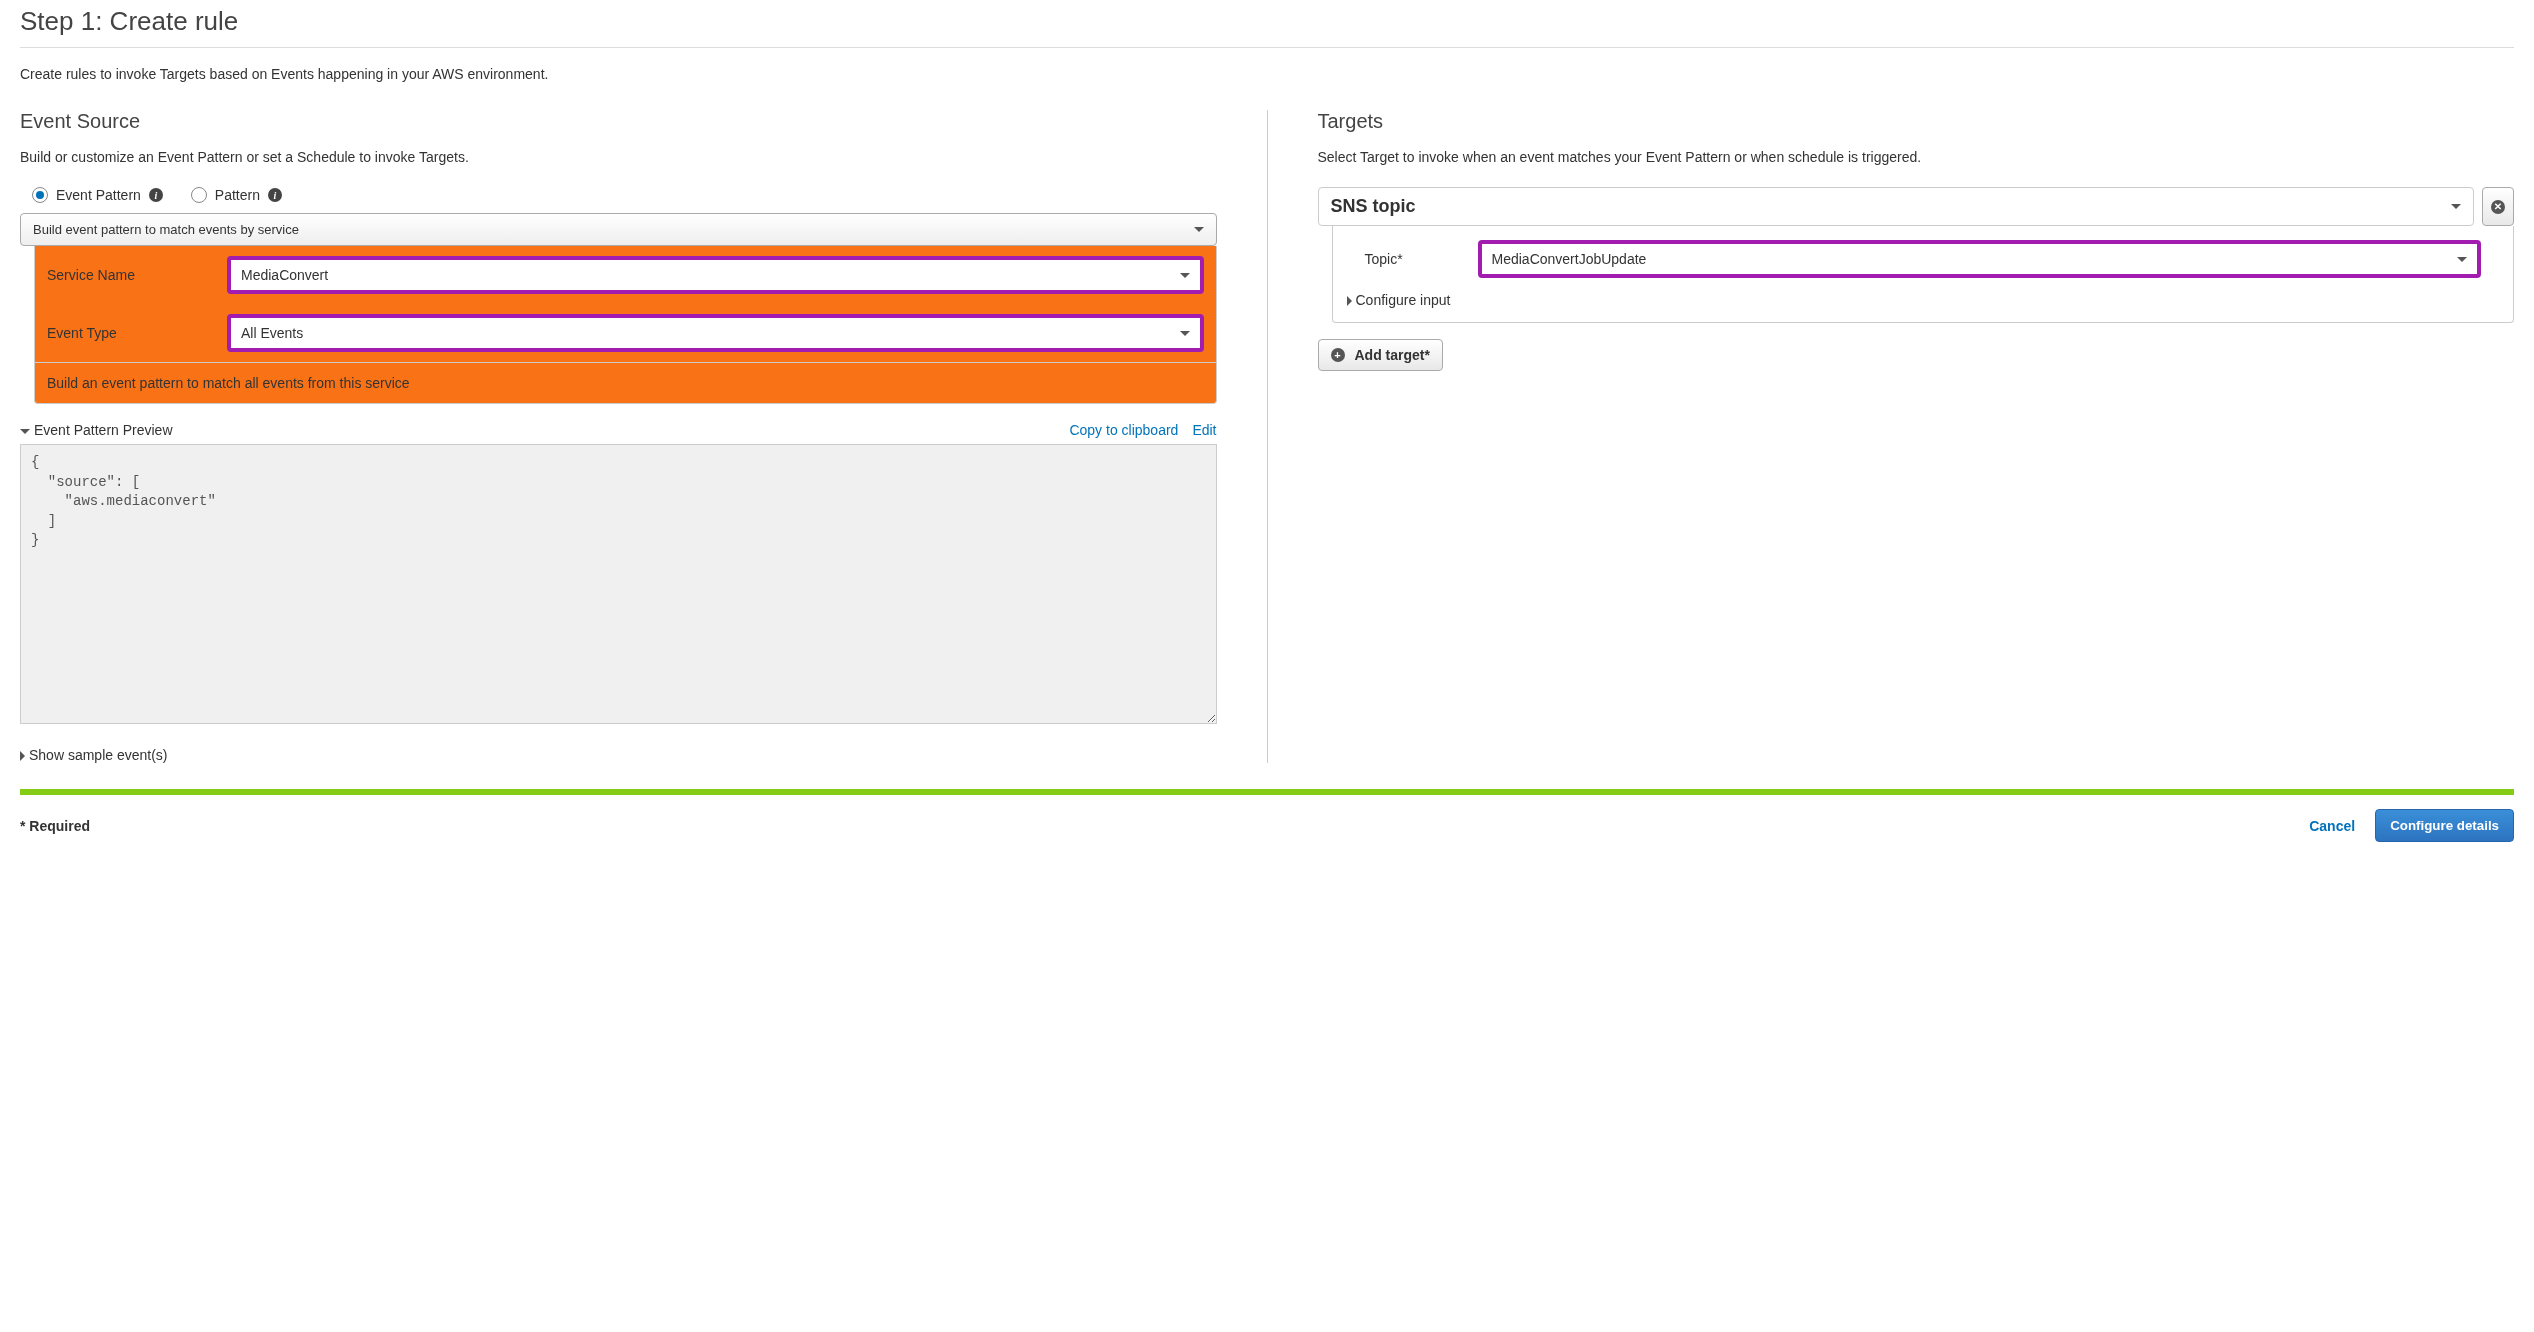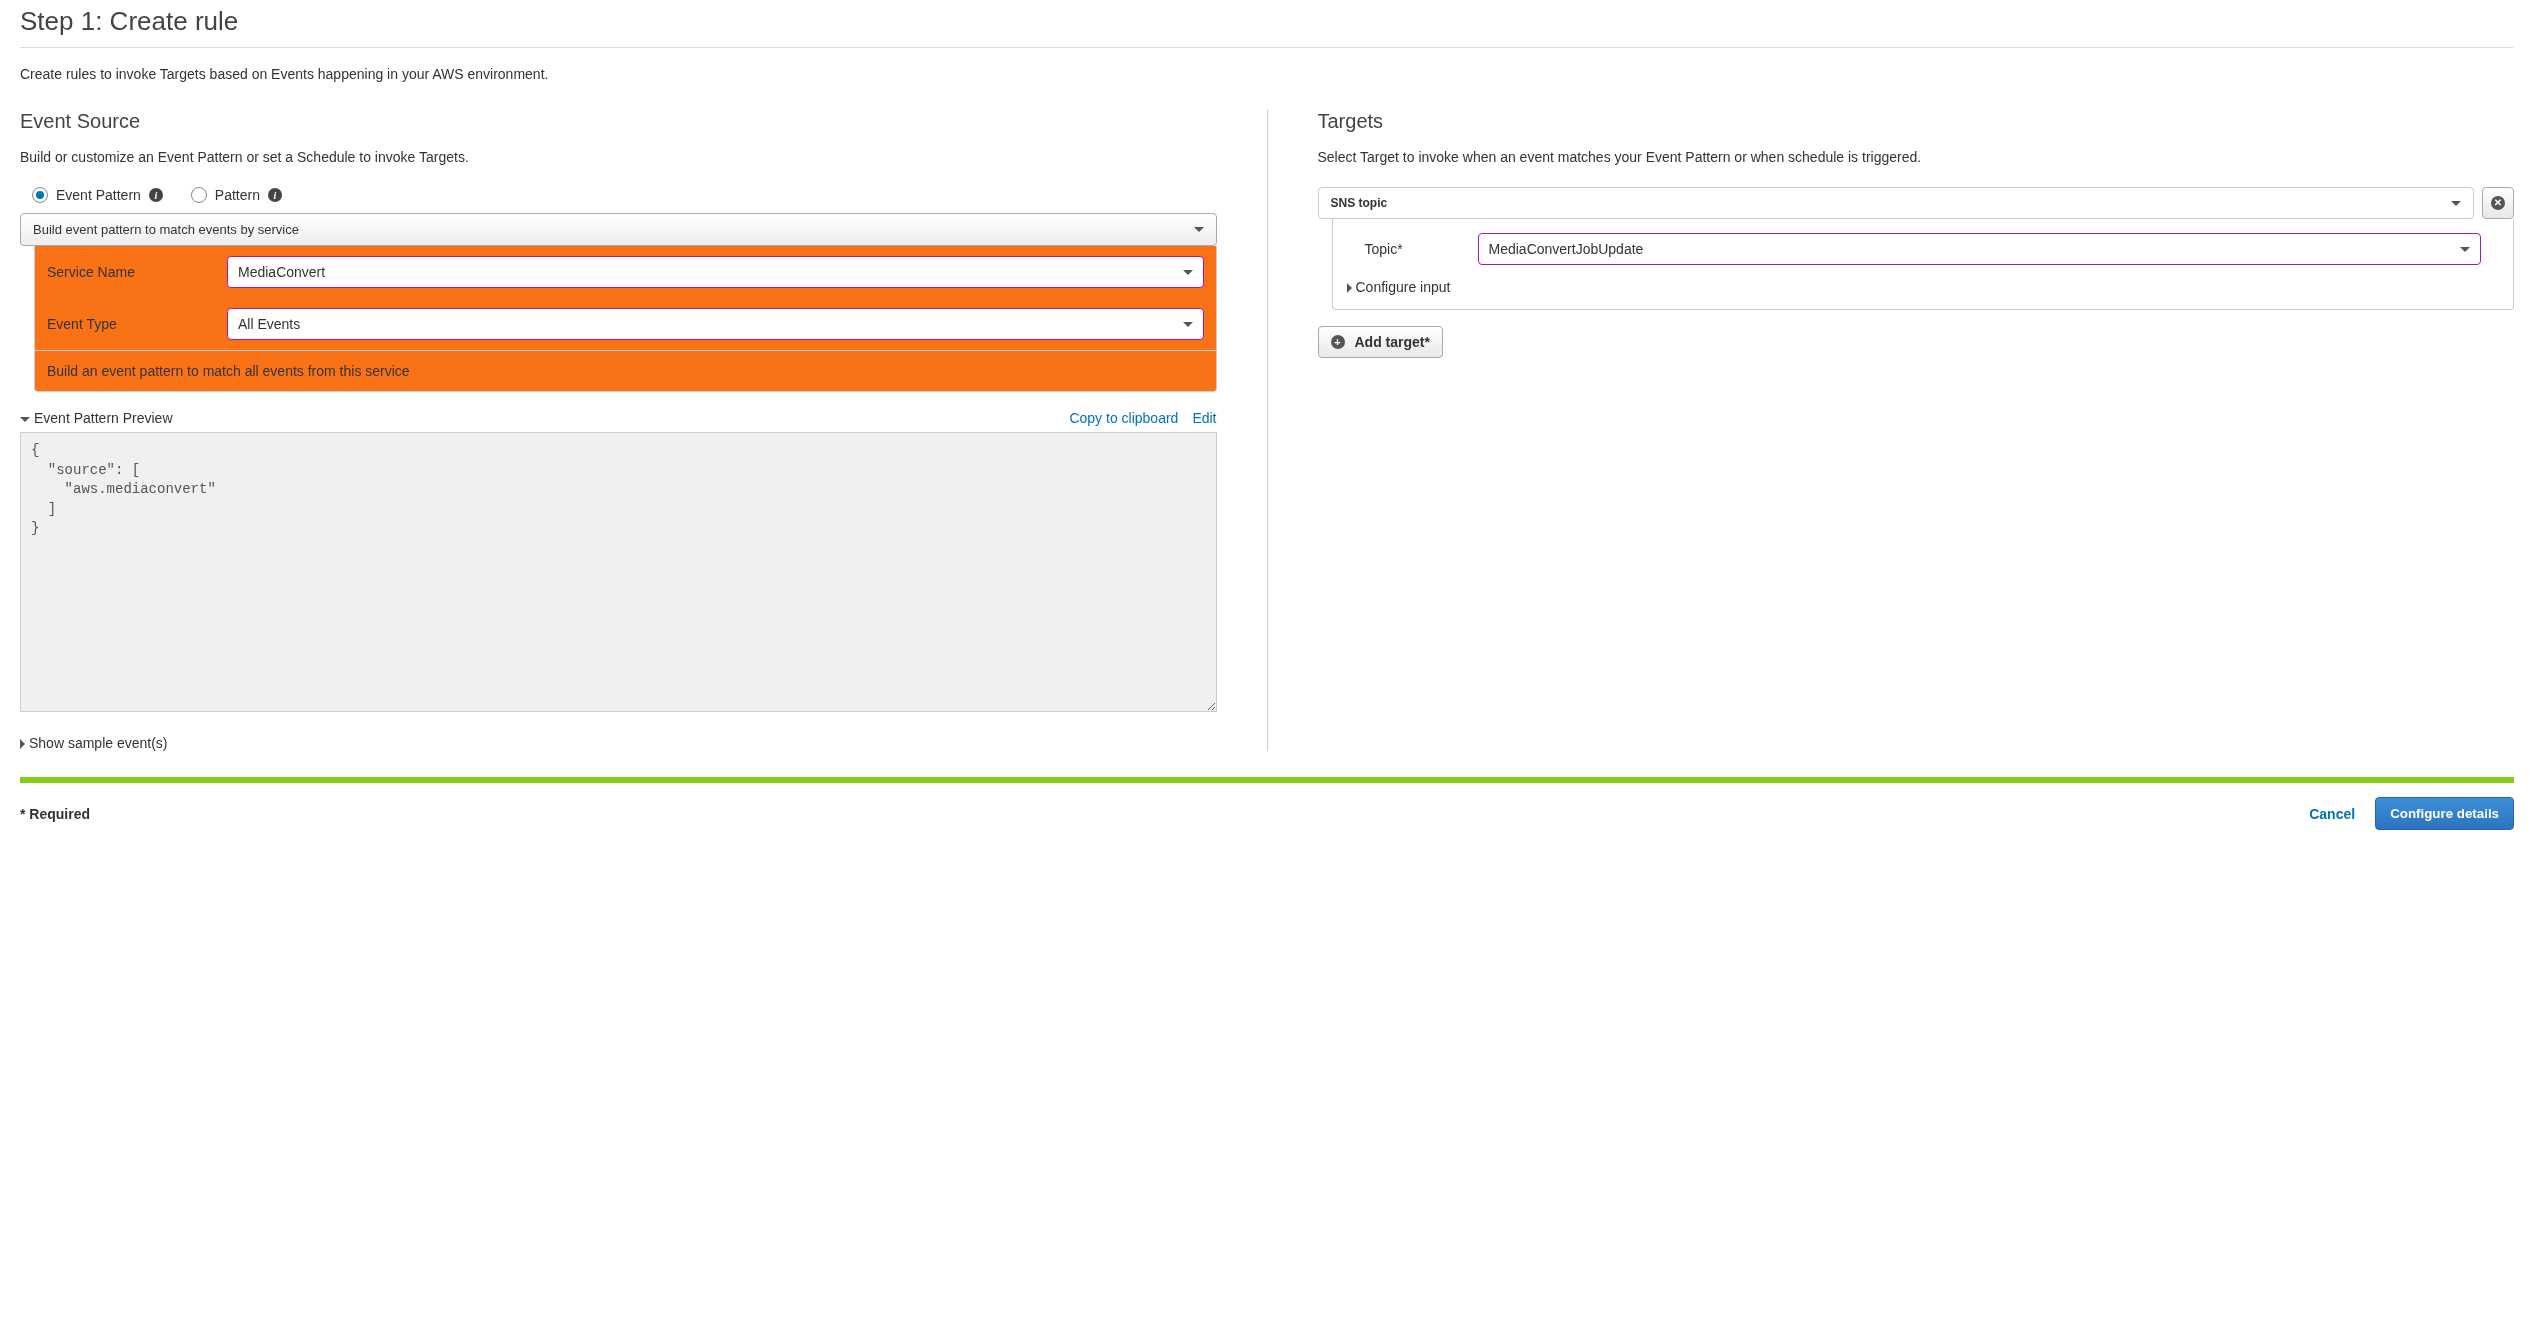--- a/index.html
+++ b/index.html
@@ -103,21 +103,21 @@
     border-bottom-left-radius: 4px;
     border-bottom-right-radius: 4px;
     background: #f97316;
     margin-left: 14px;
   }
   .form-row {
     display: flex; align-items: center; padding: 10px 12px;
   }
   .form-label { width: 180px; color: #333; }
   .select {
-    flex: 1; border: 1px solid #a21caf; border-radius: 4px;
+    flex: 1; border: 4px solid #a21caf; border-radius: 4px;
     padding: 7px 10px; background: #fff;
     display: flex; justify-content: space-between; align-items: center;
     cursor: pointer; font-size: 14px;
   }
   .hint-row {
     border-top: 1px solid #ccc; padding: 12px; font-size: 14px; color: #333;
   }
   .preview-header {
     display: flex; justify-content: space-between; align-items: center;
     margin-top: 18px; margin-bottom: 6px;
@@ -128,21 +128,21 @@
     width: 100%; height: 280px; background: #f0f0f0; border: 1px solid #ccc;
     font-family: "Courier New", monospace; font-size: 14px;
     padding: 8px 10px; resize: both; white-space: pre; color: #555;
     line-height: 1.4;
   }
   .expander { margin-top: 20px; cursor: pointer; }
   .target-wrap { display: flex; gap: 8px; align-items: stretch; }
   .target-select {
     flex: 1; border: 1px solid #ccc; border-radius: 4px; padding: 8px 12px;
     display: flex; justify-content: space-between; align-items: center;
-    font-weight: bold; cursor: pointer; font-size: 12px;
+    font-weight: bold; cursor: pointer; font-size: 18px;
   }
   .icon-btn {
     border: 1px solid #aaa; border-radius: 4px;
     background: linear-gradient(#fff, #e8e8e8);
     width: 32px; display: flex; align-items: center; justify-content: center;
     cursor: pointer; color: #555;
   }
   .remove-glyph {
     width: 14px; height: 14px; border-radius: 50%; background: #555;
     color: #fff; font-size: 10px; display: flex; align-items: center;

